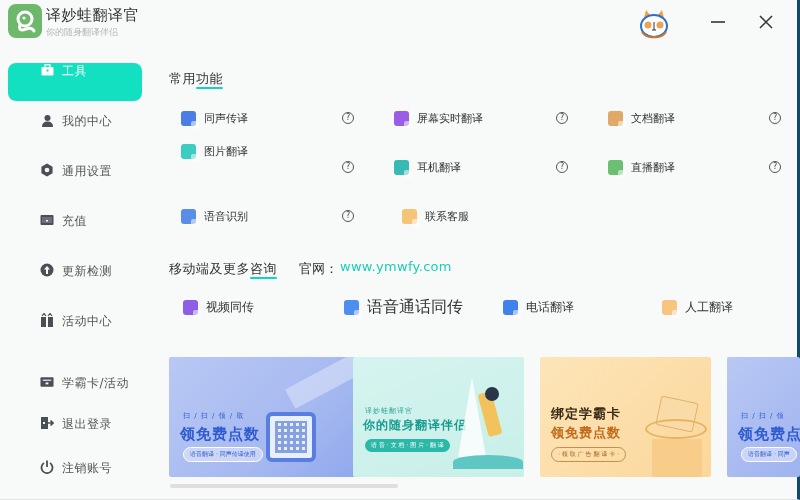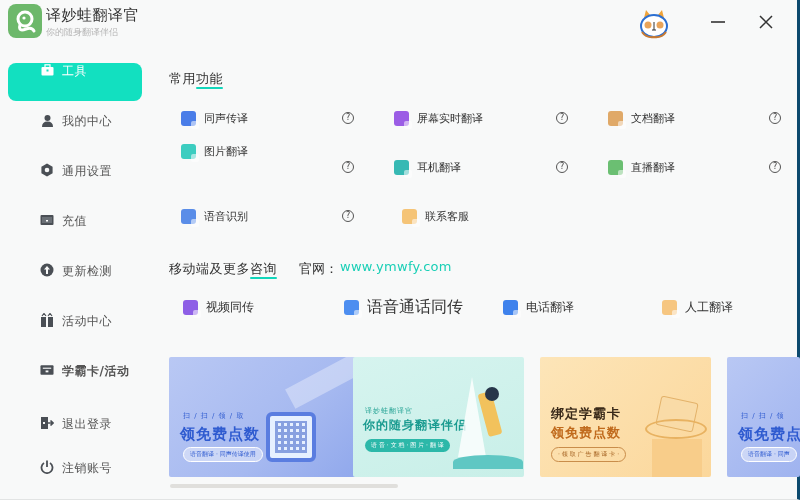--- a/index.html
+++ b/index.html
@@ -135,21 +135,21 @@
     <div class="nav-item" style="top:253px;">
       <span class="ico">
         <svg width="14" height="14" viewBox="0 0 14 14">
             <rect x="1" y="4" width="5" height="10" fill="#4a4f55"></rect>
             <rect x="8" y="4" width="5" height="10" fill="#4a4f55"></rect>
             <path d="M2 3 L4 0.5 L6 3 M8 3 L10 0.5 L12 3" stroke="#4a4f55" stroke-width="1.2" fill="none"></path>
           </svg>
       </span>
       <span class="lbl">活动中心</span>
     </div>
-    <div class="nav-item" style="top:303px;font-weight:bold;">
+    <div class="nav-item" style="top:315px;">
       <span class="ico">
         <svg width="15" height="12" viewBox="0 0 15 12">
             <rect x="0.5" y="1" width="14" height="10" rx="1" fill="#4a4f55"></rect>
             <rect x="3" y="3.5" width="9" height="1.2" fill="#f8f9f9"></rect>
             <rect x="6" y="6.5" width="3" height="2" fill="#f8f9f9"></rect>
           </svg>
       </span>
       <span class="lbl">学霸卡/活动</span>
     </div>
     <div class="nav-item" style="top:356px;">

